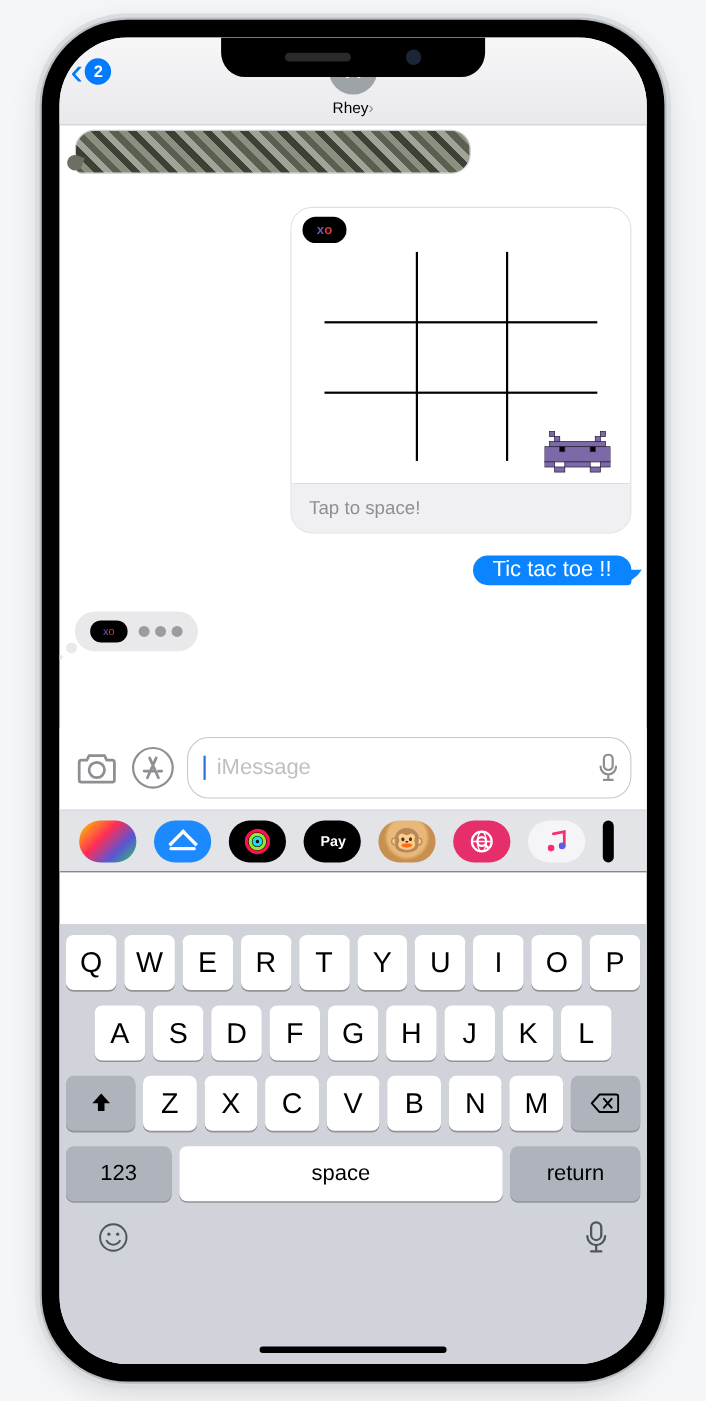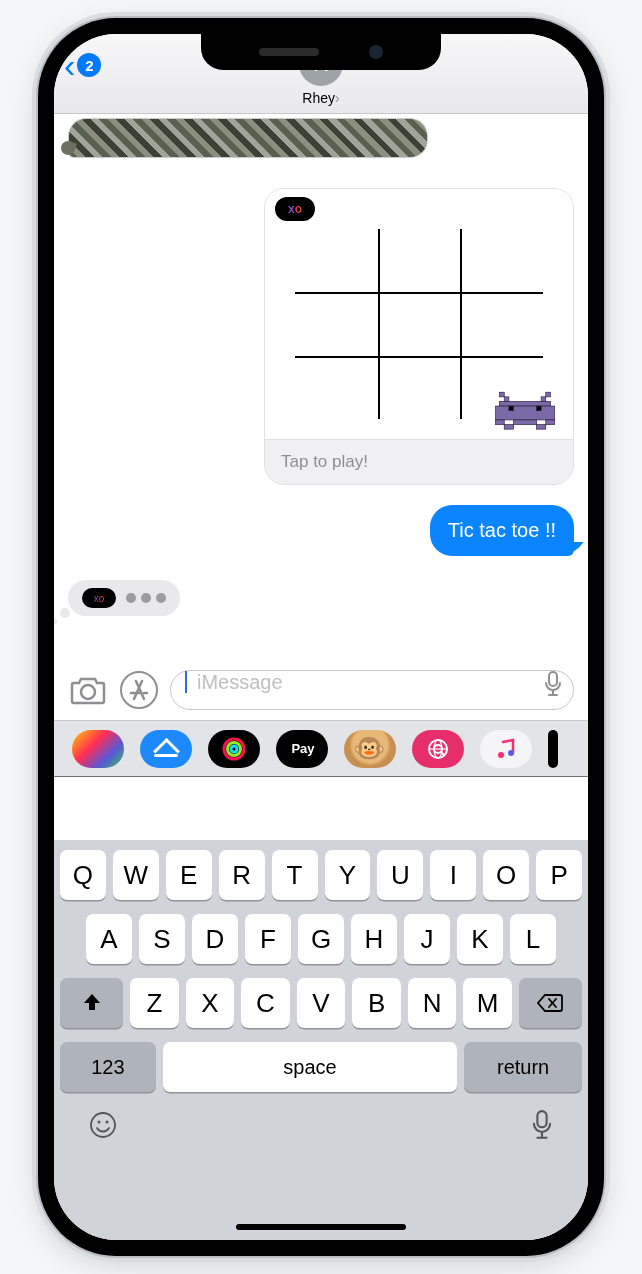--- a/index.html
+++ b/index.html
@@ -85,42 +85,42 @@
   .xo-badge .x{color:#7b4fb5;} .xo-badge .o{color:#d23a3a;}
   .grid{position:absolute;left:30px;top:40px;right:30px;bottom:20px;}
   .grid .v1,.grid .v2{position:absolute;top:0;bottom:0;width:2px;background:#000;}
   .grid .v1{left:33.3%}.grid .v2{left:66.6%;}
   .grid .h1,.grid .h2{position:absolute;left:0;right:0;height:2px;background:#000;}
   .grid .h1{top:33.3%}.grid .h2{top:66.6%;}
   .invader{position:absolute;right:18px;bottom:4px;width:60px;height:44px;}
   .app-caption{padding:12px 16px;color:#8e8e93;font-size:17px;background:#f0f0f2;border-top:1px solid #e0e0e3;}
   .out-bubble{
     margin-top:20px;margin-left:auto;max-width:300px;background:var(--bubble-out);color:#fff;
-    font-size:20px;padding:14px 18px;border-radius:22px 22px 6px 22px;width:fit-content;position:relative;
+    font-size:20px;padding:2px 18px;border-radius:22px 22px 6px 22px;width:fit-content;position:relative;
   }
   .out-bubble::after{content:"";position:absolute;right:-6px;bottom:2px;width:12px;height:12px;background:var(--bubble-out);border-radius:0 0 12px 0;transform:skew(-30deg);}
   .delivered{text-align:right;color:#8e8e93;font-size:14px;margin-top:4px;padding-right:4px;}
   .typing-row{display:flex;align-items:center;gap:6px;margin-top:24px;}
   .typing-bubble{
     background:var(--bubble-in);border-radius:20px;padding:8px 14px;display:flex;align-items:center;gap:10px;position:relative;
   }
   .typing-bubble::before{content:"";position:absolute;left:-8px;bottom:-2px;width:10px;height:10px;background:var(--bubble-in);border-radius:50%;}
   .typing-bubble::after{content:"";position:absolute;left:-16px;bottom:-8px;width:5px;height:5px;background:var(--bubble-in);border-radius:50%;}
   .typing-xo{width:34px;height:20px;background:#000;border-radius:10px;display:flex;align-items:center;justify-content:center;font-size:10px;font-family:monospace;}
   .typing-xo .x{color:#7b4fb5;} .typing-xo .o{color:#d23a3a;}
   .dots{display:flex;gap:5px;}
   .dots span{width:10px;height:10px;background:#9b9ba0;border-radius:50%;}
   
   .input-bar{
     display:flex;align-items:center;gap:12px;padding:8px 14px 10px;border-bottom:1px solid #c8c8cc;background:#fff;
   }
   .input-icon{width:40px;height:40px;display:flex;align-items:center;justify-content:center;color:#8e8e93;}
   .apps-button{border:2.5px solid #8e8e93;border-radius:50%;width:38px;height:38px;}
   .text-field{
-    flex:1;height:40px;border:1.5px solid #c8c8cc;border-radius:20px;display:flex;padding:0 10px 0 14px;gap:8px;
+    flex:1;height:56px;border:1.5px solid #c8c8cc;border-radius:20px;display:flex;align-items:center;padding:0 10px 0 14px;gap:8px;
   }
   .text-field .cursor{width:2px;height:22px;background:#2b6fdc;margin-right:2px;animation:blink 1s infinite;}
   @keyframes blink{50%{opacity:0}}
   .text-field .placeholder{color:#c0c0c4;font-size:20px;flex:1;}
   .text-field .mic{color:#8e8e93;}
   
   .app-tray{
     height:56px;background:#e2e4e8;border-bottom:1px solid #737373;display:flex;align-items:center;gap:16px;padding:0 18px;overflow:hidden;
   }
   .tray-app{width:52px;height:38px;border-radius:19px;display:flex;align-items:center;justify-content:center;font-size:18px;flex:none;}
@@ -209,21 +209,21 @@
                 <rect x="3" y="3" width="1" height="1" fill="#000"></rect>
                   <rect x="9" y="3" width="1" height="1" fill="#000"></rect>
                 <rect x="0" y="6" width="2" height="1"></rect>
                   <rect x="4" y="6" width="5" height="1"></rect>
                   <rect x="11" y="6" width="2" height="1"></rect>
                 <rect x="2" y="7" width="2" height="1"></rect>
                   <rect x="9" y="7" width="2" height="1"></rect>
               </g>
             </svg>
           </div>
-          <div class="app-caption">Tap to play!</div>
+          <div class="app-caption">Tap to space!</div>
         </div>
 
         <div class="out-bubble">
           <span>Tic tac toe !!</span>
         </div>
 
         <div class="typing-row">
           <div class="typing-bubble">
             <div class="typing-xo">
                 <span class="x">x</span>

